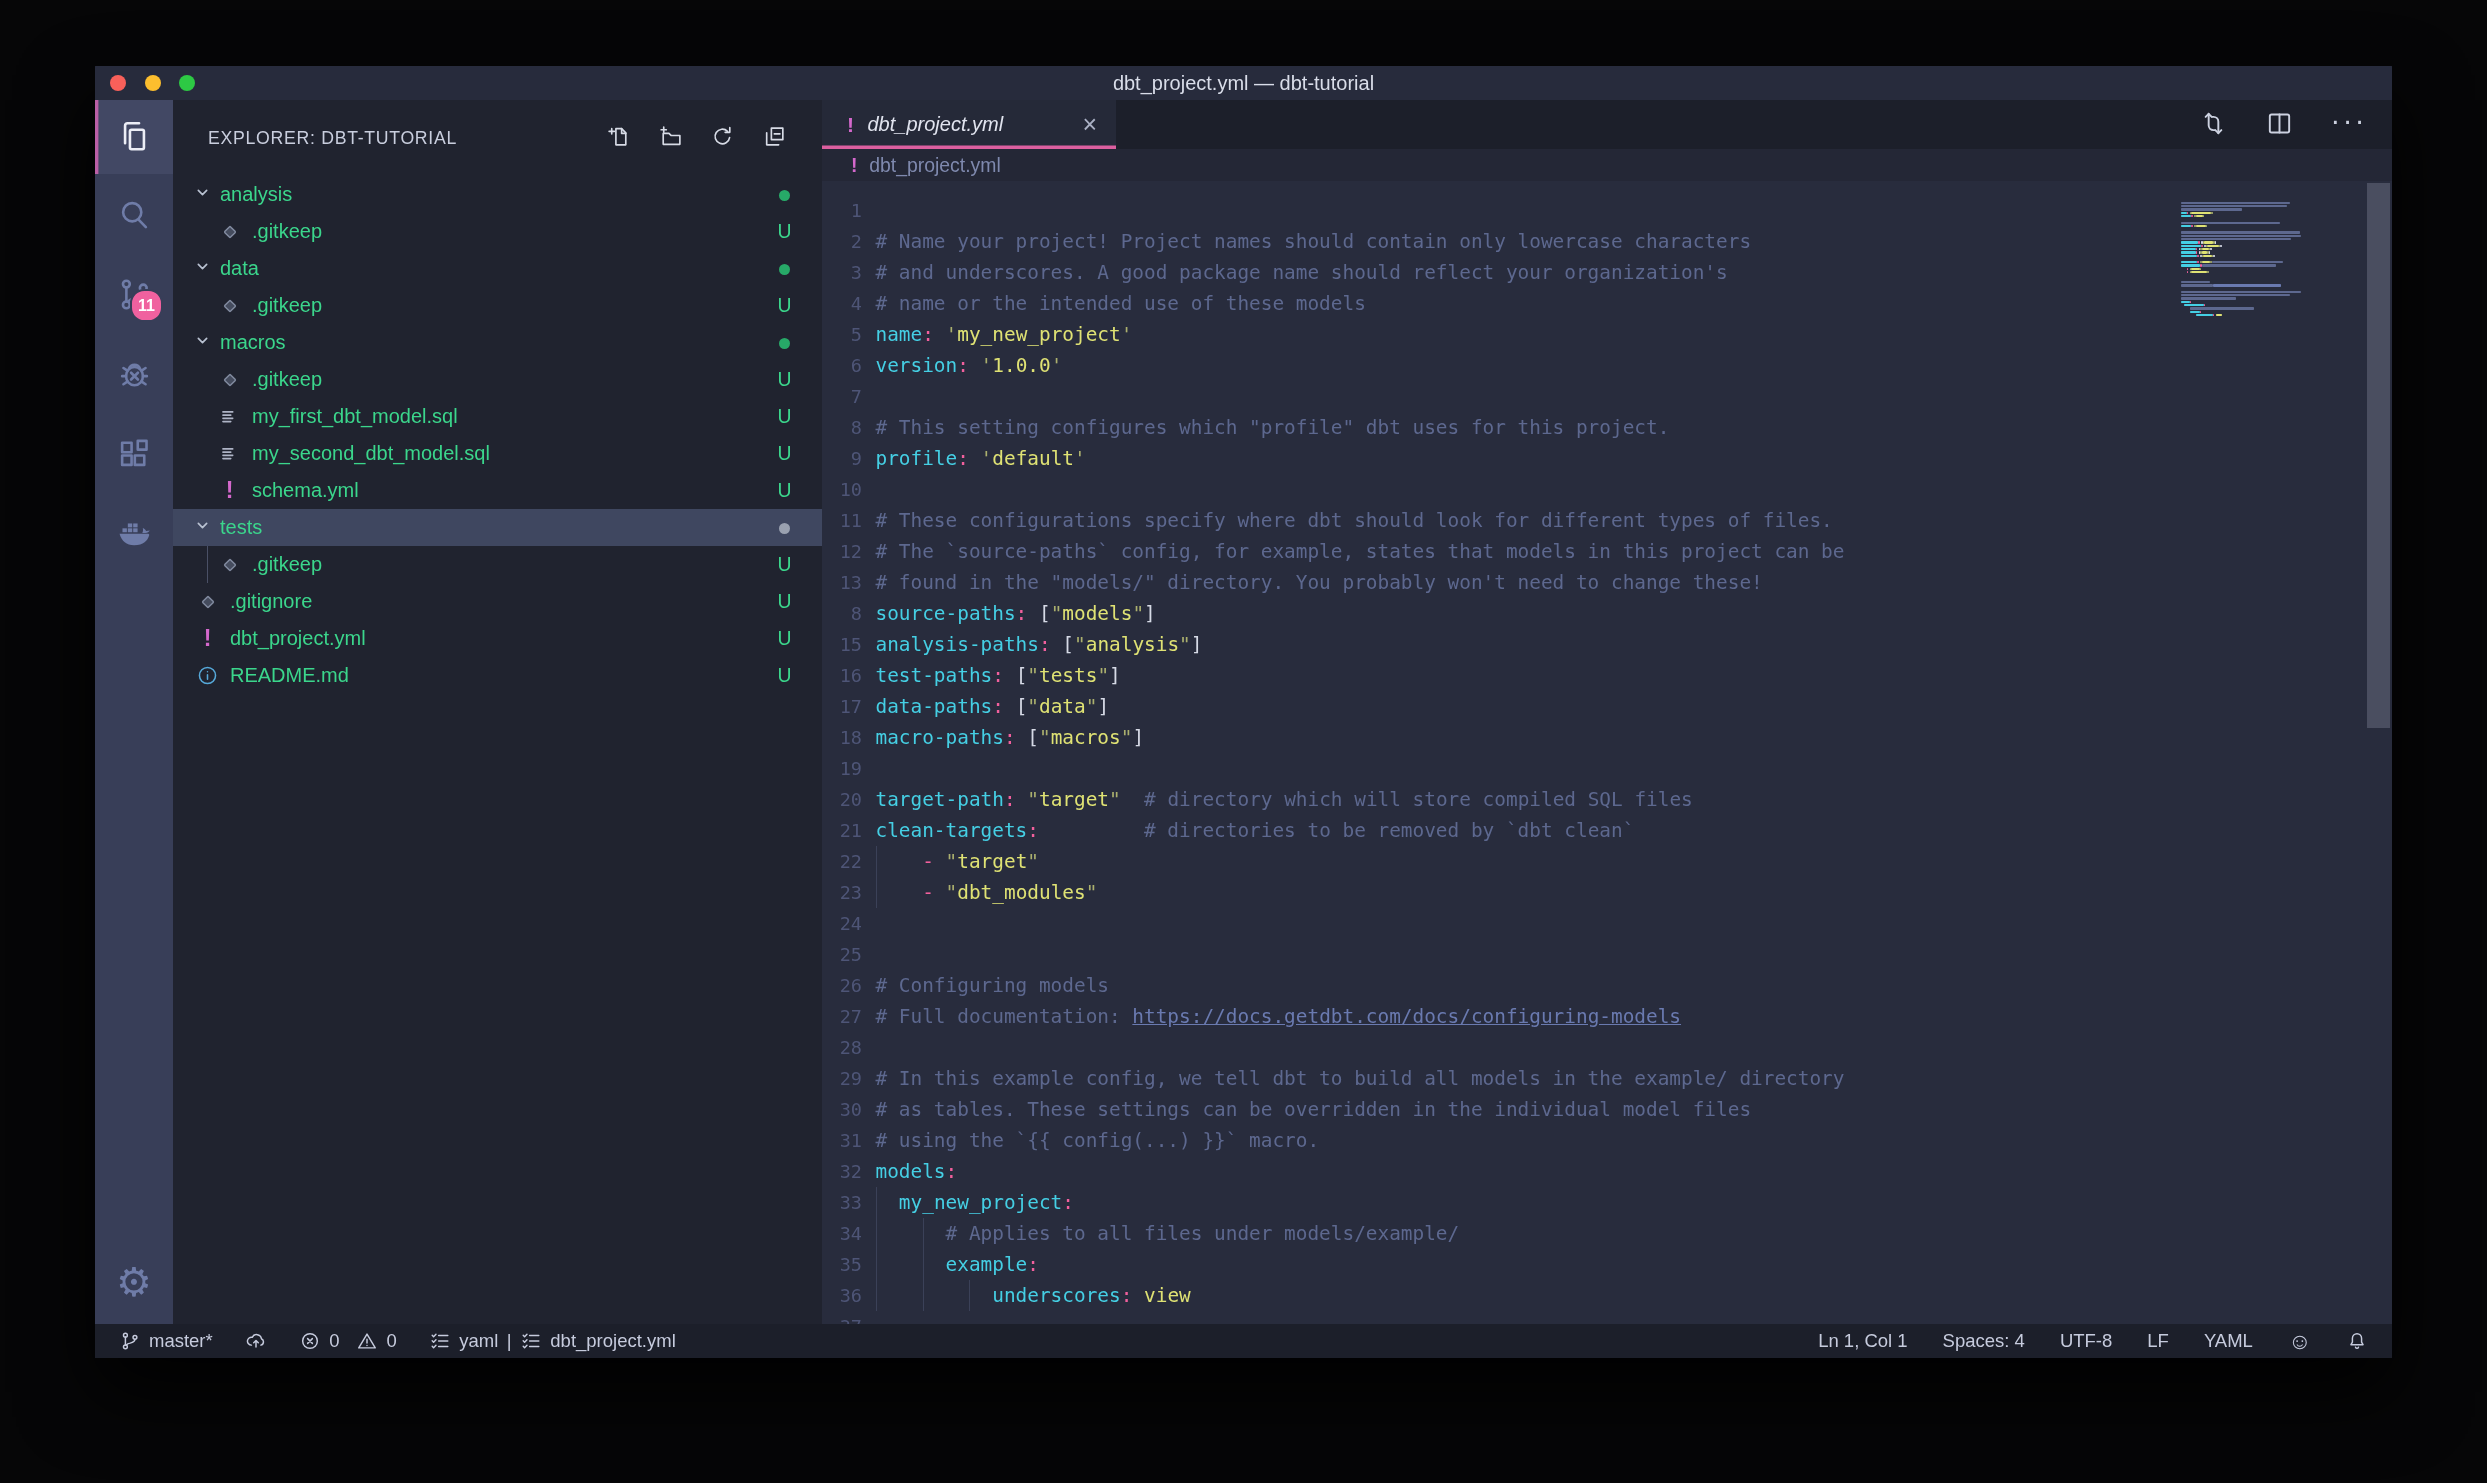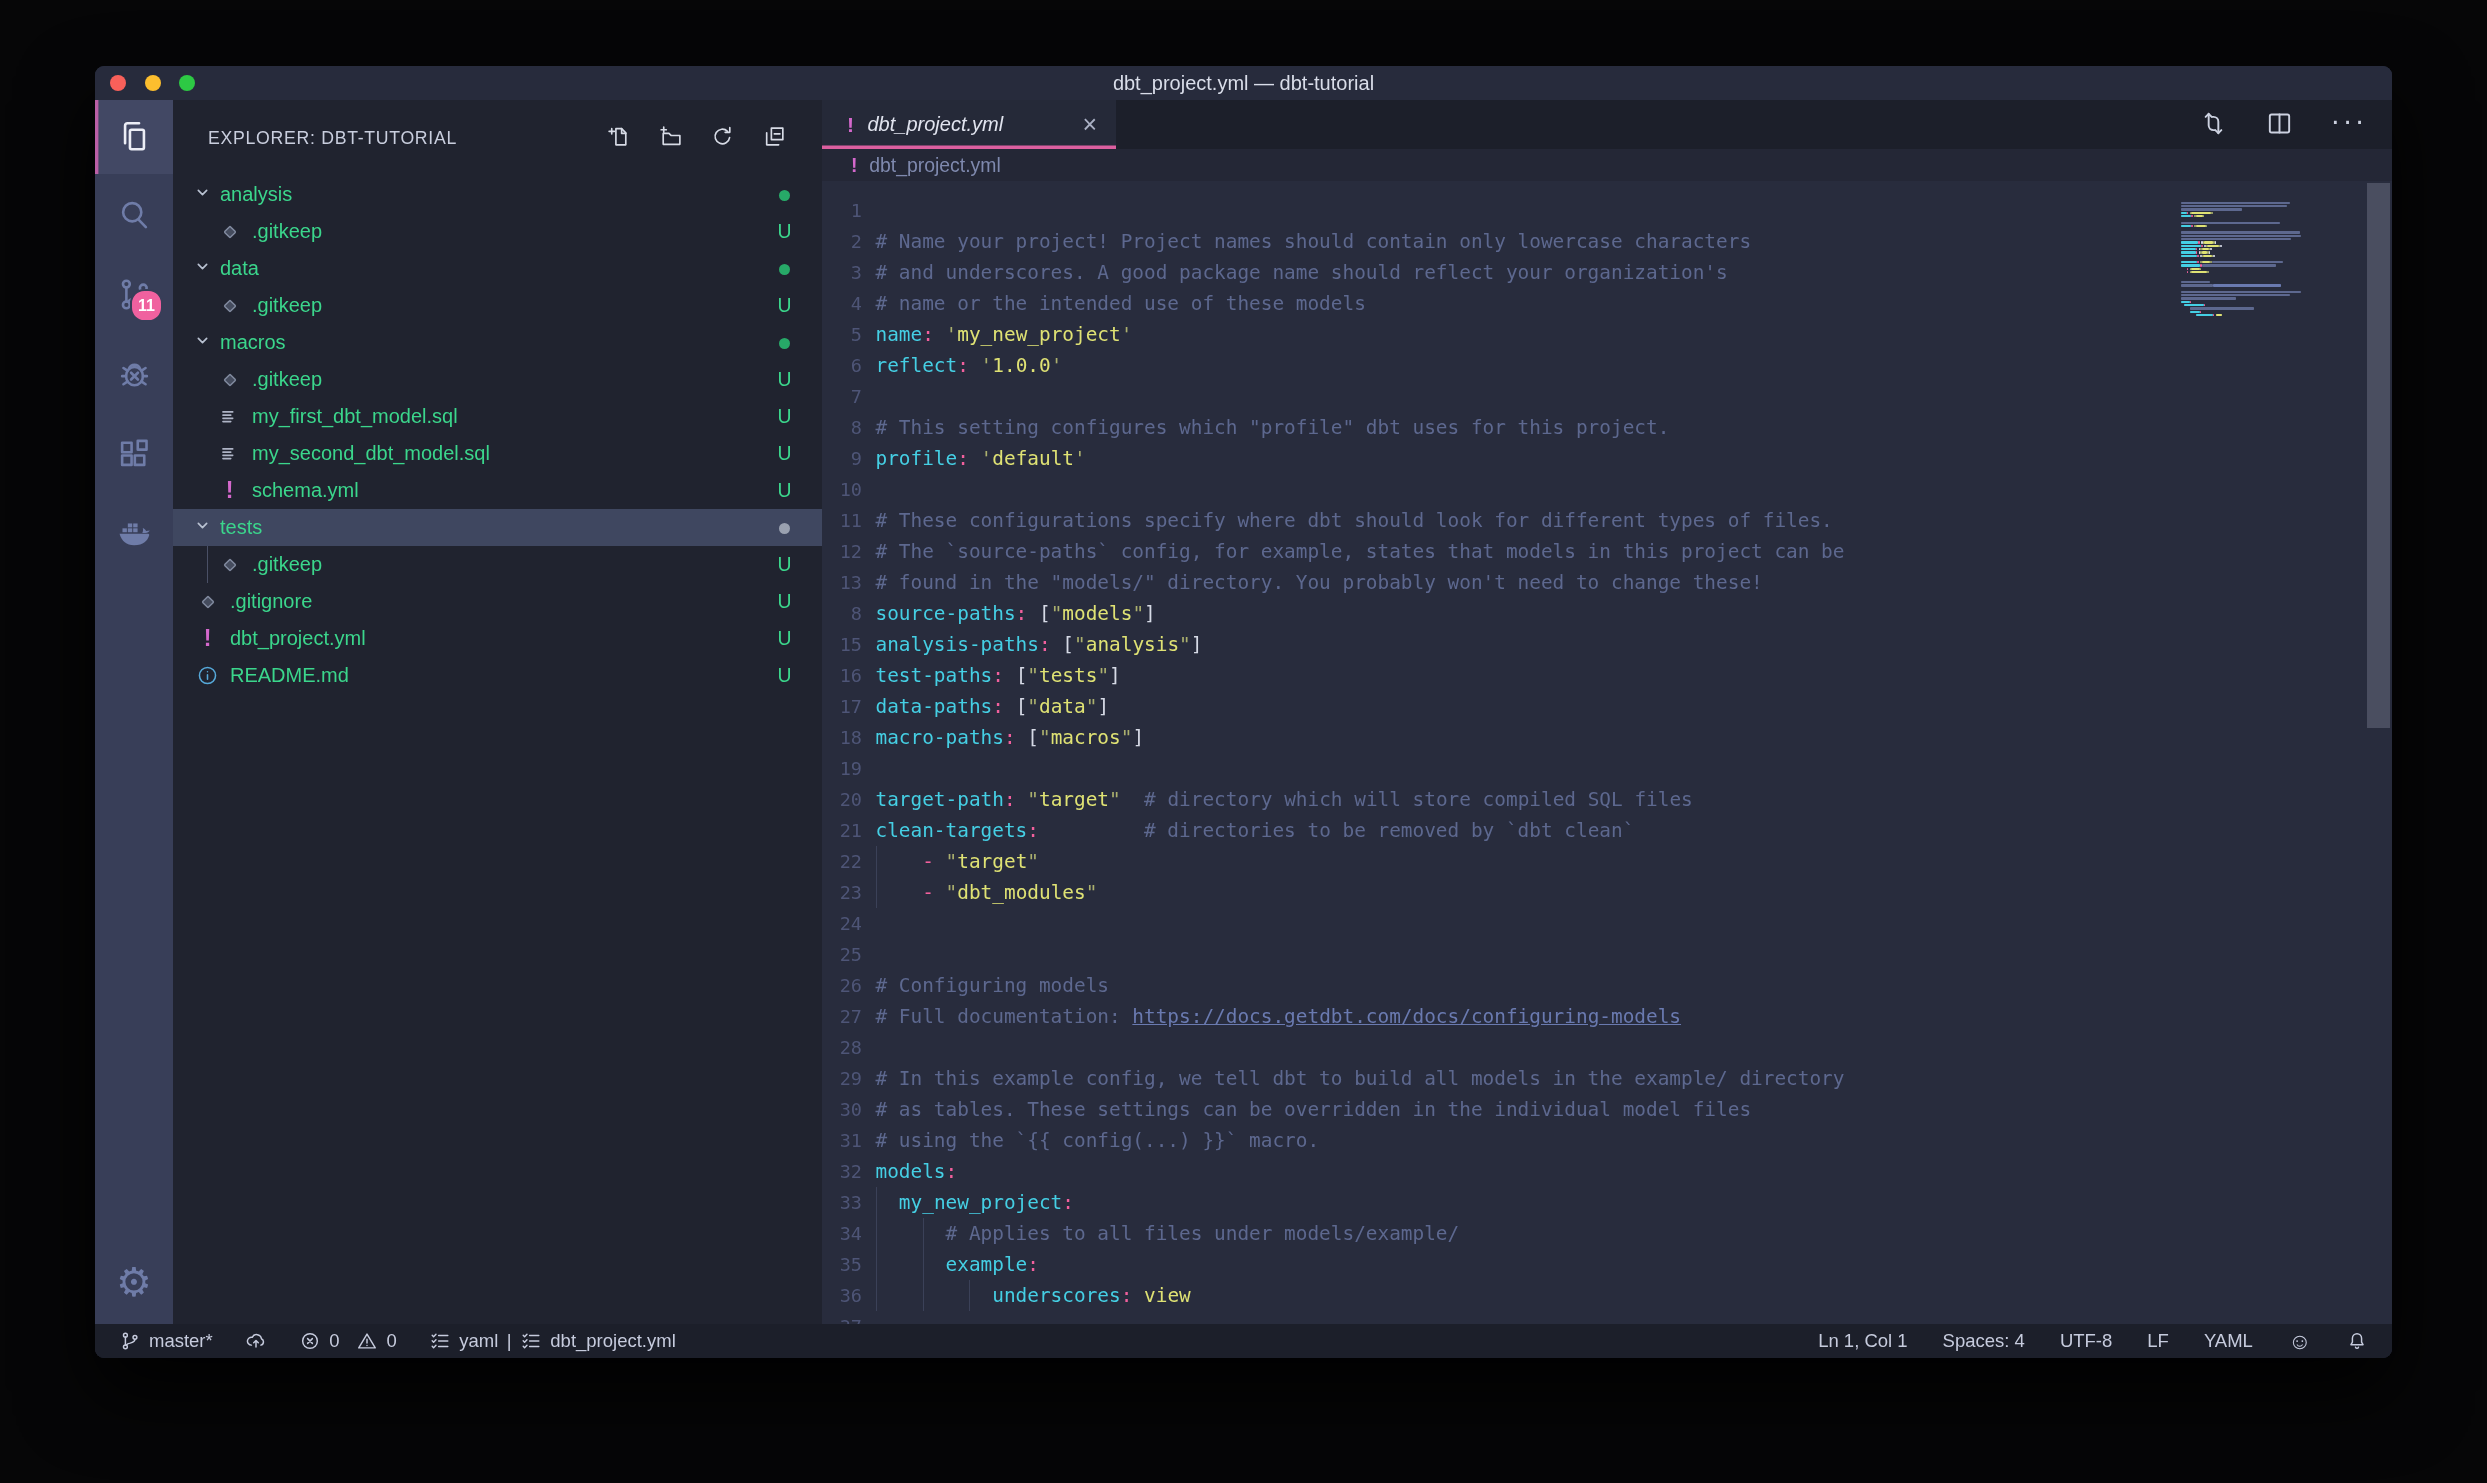--- a/index.html
+++ b/index.html
@@ -1,17 +1,17 @@
 <!DOCTYPE html>
 <html style="font-size:13.5px"><head>
 <meta charset="utf-8">
 <style>
   html,body{margin:0;padding:0;}
   body{width:2487px;height:1484px;background:#060607;font-family:"Liberation Sans",sans-serif;position:relative;overflow:hidden;}
-  .window{position:absolute;left:95px;top:66px;width:2297px;height:1292px;background:#282c3d;border-radius:9px;overflow:hidden;box-shadow:0 34px 76px rgba(0,0,0,.85);display:flex;flex-direction:column;}
+  .window{position:absolute;left:95px;top:66px;width:2297px;height:1292px;background:#282c3d;border-radius:1px;overflow:hidden;box-shadow:0 34px 76px rgba(0,0,0,.85);display:flex;flex-direction:column;}
   
   .titlebar{height:34px;background:#272b3c;display:flex;align-items:center;position:relative;flex:0 0 auto;}
   .lights{display:flex;gap:18.5px;margin-left:15px;}
   .light{width:16px;height:16px;border-radius:50%;}
   .l-red{background:#f8605a}.l-yellow{background:#fcbe2e}.l-green{background:#2dc944}
   .wtitle{position:absolute;left:0;right:0;text-align:center;color:#d9dde9;font-size:20px;}
   
   .main{flex:1 1 auto;display:flex;min-height:0;}
   
   .abar{width:78px;background:#383e58;display:flex;flex-direction:column;align-items:stretch;flex:0 0 auto;}
@@ -333,21 +333,21 @@
             <div class="cl">
               <span class="num">4</span>
               <span class="ct"><span class="tk-c"># name or the intended use of these models</span></span>
             </div>
             <div class="cl">
               <span class="num">5</span>
               <span class="ct"><span class="tk-k">name</span><span class="tk-p">:</span><span class="tk-t"> </span><span class="tk-q">'</span><span class="tk-s">my_new_project</span><span class="tk-q">'</span></span>
             </div>
             <div class="cl">
               <span class="num">6</span>
-              <span class="ct"><span class="tk-k">reflect</span><span class="tk-p">:</span><span class="tk-t"> </span><span class="tk-q">'</span><span class="tk-s">1.0.0</span><span class="tk-q">'</span></span>
+              <span class="ct"><span class="tk-k">version</span><span class="tk-p">:</span><span class="tk-t"> </span><span class="tk-q">'</span><span class="tk-s">1.0.0</span><span class="tk-q">'</span></span>
             </div>
             <div class="cl">
               <span class="num">7</span>
               <span class="ct"></span>
             </div>
             <div class="cl">
               <span class="num">8</span>
               <span class="ct"><span class="tk-c"># This setting configures which "profile" dbt uses for this project.</span></span>
             </div>
             <div class="cl">

